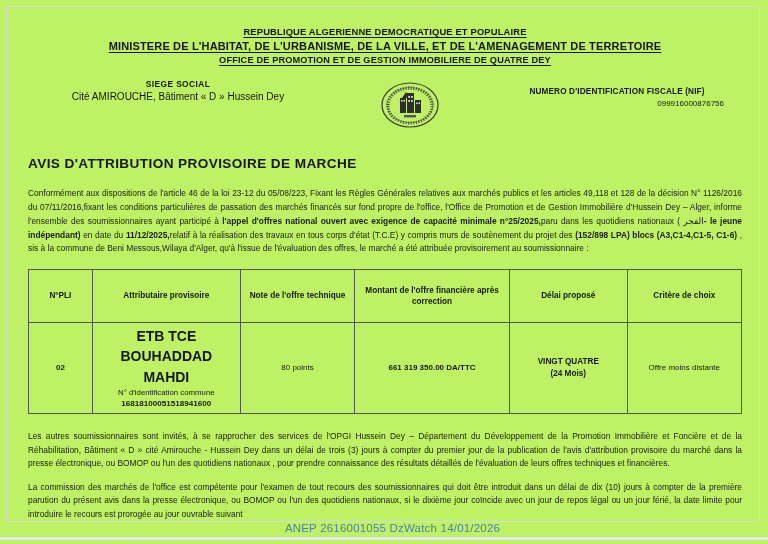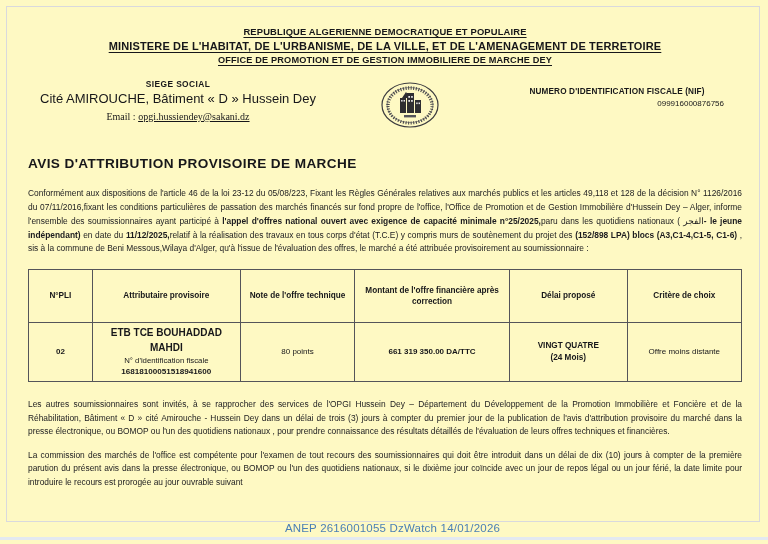--- a/index.html
+++ b/index.html
@@ -14,21 +14,21 @@
     overflow: hidden;
     font-family: "Liberation Sans", sans-serif;
     color: #17171a;
   }
 
   .page {
     position: relative;
     width: 768px;
     height: 544px;
     box-sizing: border-box;
-    background: #fef9c3;
+    background: #bef264;
     padding: 8px 12px 0 14px;
   }
   
   .page::before {
     content: "";
     position: absolute;
     left: 6px; top: 6px; right: 8px; bottom: 22px;
     border: 1px solid #d9d9dd;
     pointer-events: none;
   }
@@ -64,21 +64,21 @@
     width: 300px;
     text-align: center;
     line-height: 1.45;
   }
   .siege .t1 {
     font-size: 8.4px;
     font-weight: bold;
     letter-spacing: .4px;
   }
   .siege .t2 {
-    font-size: 13px;
+    font-size: 10px;
   }
   .siege .t3 {
     font-size: 10px;
     font-family: "Liberation Serif", serif;
     margin-top: 1px;
   }
   .siege .t3 a {
     color: #17171a;
     text-decoration: underline;
   }
@@ -153,21 +153,21 @@
     line-height: 1.45;
   }
   .c1 { width: 8.5%; }
   .c2 { width: 21%; }
   .c3 { width: 16%; margin-top: 43px; }
   .c4 { width: 22%; }
   .c5 { width: 16.5%; }
   .c6 { width: 16%; }
 
   td.num { font-weight: bold; font-size: 9px; }
-  .attrib-name { font-weight: bold; font-size: 10px; }
+  .attrib-name { font-weight: bold; font-size: 14px; }
   .attrib-sub  { font-size: 7.8px; }
   .attrib-id   { font-weight: bold; font-size: 8.1px; text-align: center; }
   .amount { font-weight: bold; font-size: 8.2px; }
   .delay  { font-weight: bold; font-size: 8.2px; }
 
   
   .footer {
     position: absolute;
     left: 17px;
     right: 0;
@@ -186,31 +186,28 @@
 </style>
 </head>
 <body>
 
 <div class="page">
   <div class="inner">
 
     <div class="hdr">
       <div class="l1">REPUBLIQUE ALGERIENNE DEMOCRATIQUE ET POPULAIRE</div>
       <div class="l2">MINISTERE DE L'HABITAT, DE L'URBANISME, DE LA VILLE, ET DE L'AMENAGEMENT DE TERRETOIRE</div>
-      <div class="l3">OFFICE DE PROMOTION ET DE GESTION IMMOBILIERE DE MARCHE DEY</div>
+      <div class="l3">OFFICE DE PROMOTION ET DE GESTION IMMOBILIERE DE QUATRE DEY</div>
     </div>
 
     <div class="idblock">
 
       <div class="siege">
         <div class="t1">SIEGE SOCIAL</div>
         <div class="t2">Cité AMIROUCHE, Bâtiment « D » Hussein Dey</div>
-        <div class="t3">
-          <span>Email : </span><a href="#">opgi.hussiendey@sakani.dz</a>
-        </div>
       </div>
 
       <div class="seal">
         <svg width="60" height="50" viewBox="0 0 60 50" aria-hidden="true">
           <ellipse cx="30" cy="25" rx="28" ry="22" fill="none" stroke="#3d3d40" stroke-width="1.2"></ellipse>
           <ellipse cx="30" cy="25" rx="23" ry="17.5" fill="none" stroke="#6d6d70" stroke-width="0.7"></ellipse>
           <g fill="#2e2e31">
             <rect x="20" y="18" width="6" height="15"></rect>
             <rect x="27" y="13" width="7" height="20"></rect>
             <rect x="35" y="20" width="6" height="13"></rect>
@@ -253,21 +250,21 @@
           <th class="c4">Montant de l'offre financière après correction</th>
           <th class="c5">Délai proposé</th>
           <th class="c6">Critère de choix</th>
         </tr>
       </thead>
       <tbody>
         <tr>
           <td class="num">02</td>
           <td>
             <div class="attrib-name">ETB TCE BOUHADDAD MAHDI</div>
-            <div class="attrib-sub">N° d'identification fiscale</div>
+            <div class="attrib-sub">N° d'identification commune</div>
             <div class="attrib-id">16818100051518941600</div>
           </td>
           <td>80 points</td>
           <td class="amount">661 319 350.00 DA/TTC</td>
           <td>
             <div class="delay">VINGT QUATRE</div>
             <div class="delay">(24 Mois)</div>
           </td>
           <td>Offre moins distante</td>
         </tr>

